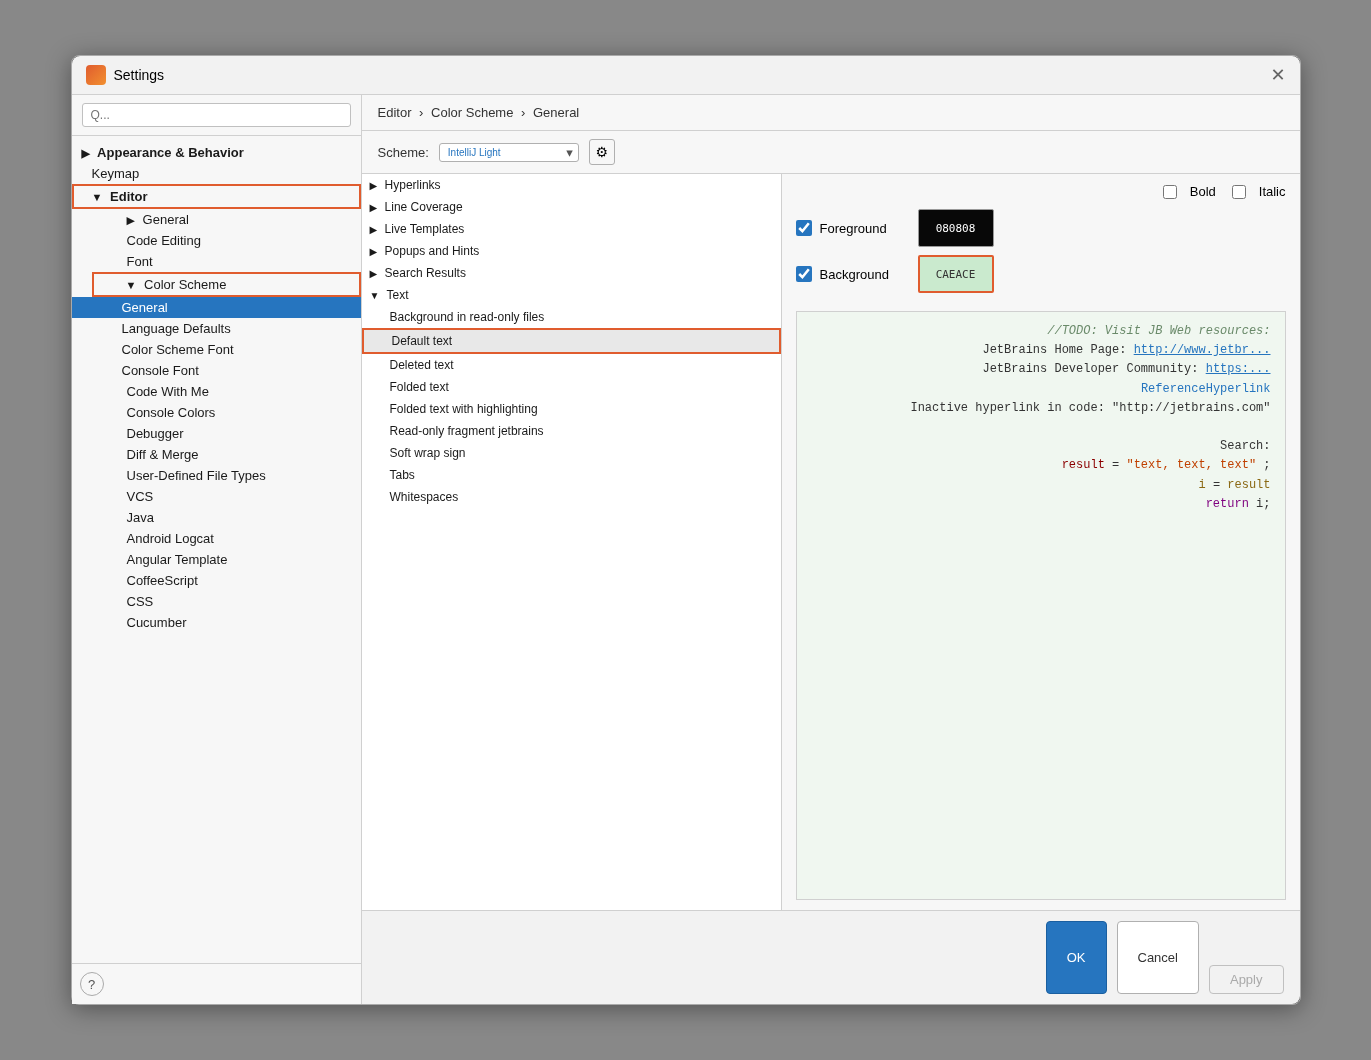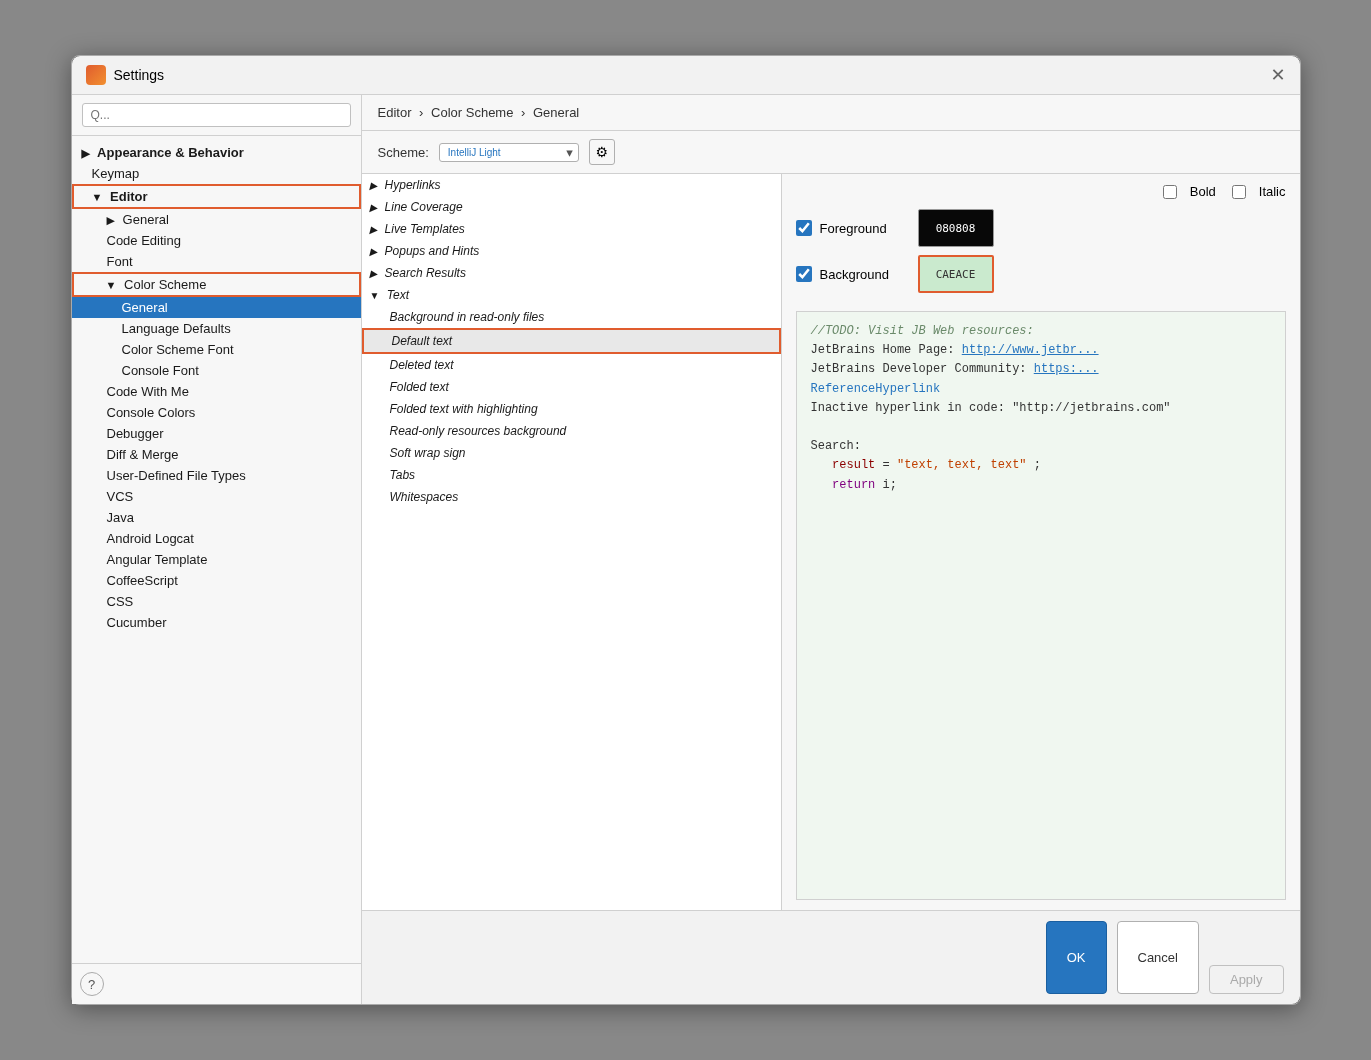--- a/index.html
+++ b/index.html
@@ -89,21 +89,21 @@
       cursor: pointer;
       font-size: 13px;
       color: #1a1a1a;
       white-space: nowrap;
     }
     .tree-item.section-header {
       font-weight: 700;
       padding-left: 10px;
     }
     .tree-item.level1 { padding-left: 20px; }
-    .tree-item.level2 { padding-left: 35px; }
+    .tree-item.level2 { padding-left: 35px; margin-left: 20px; }
     .tree-item.level3 { padding-left: 50px; }
     .tree-item.selected {
       background: #2675bf;
       color: white;
     }
     .tree-item.editor-header {
       font-weight: 700;
       border: 2px solid #e05c2e;
       padding-left: 18px;
     }
@@ -192,21 +192,20 @@
       width: 420px;
       border-right: 1px solid #d0d0d0;
       overflow-y: auto;
       background: white;
     }
     .list-item {
       padding: 4px 8px 4px 16px;
       cursor: pointer;
       font-size: 12px;
       color: #1a1a1a;
-      font-style: italic;
     }
     .list-item.selected-highlight {
       background: #e8e8e8;
       border: 2px solid #e05c2e;
     }
     .list-item.parent {
       font-weight: 500;
       padding-left: 8px;
     }
     .list-item .arrow {
@@ -276,21 +275,21 @@
     .preview-area {
       flex: 1;
       background: #f0f7f0;
       border: 1px solid #d0d0d0;
       padding: 10px 14px;
       font-family: "Consolas", "Courier New", monospace;
       font-size: 12px;
       overflow-y: auto;
       position: relative;
     }
-    .preview-line { line-height: 1.6; }
+    .preview-line { line-height: 1.6; text-align: right; }
     .code-comment { color: #6a8a6a; font-style: italic; }
     .code-url { color: #2675bf; text-decoration: underline; }
     .code-ref { color: #2675bf; }
     .code-normal { color: #333; }
     
     .bottom-bar {
       padding: 10px 16px;
       display: flex;
       justify-content: flex-end;
       gap: 10px;
@@ -476,21 +475,21 @@
           <div class="list-item" style="padding-left:28px;">
             <span>Deleted text</span>
           </div>
           <div class="list-item" style="padding-left:28px;">
             <span>Folded text</span>
           </div>
           <div class="list-item" style="padding-left:28px;">
             <span>Folded text with highlighting</span>
           </div>
           <div class="list-item" style="padding-left:28px;">
-            <span>Read-only resources background</span>
+            <span>Read-only fragment jetbrains</span>
           </div>
           <div class="list-item" style="padding-left:28px;">
             <span>Soft wrap sign</span>
           </div>
           <div class="list-item" style="padding-left:28px;">
             <span>Tabs</span>
           </div>
           <div class="list-item" style="padding-left:28px;">
             <span>Whitespaces</span>
           </div>
@@ -551,20 +550,26 @@
               </div>
               <div class="preview-line">
                 <span class="code-normal">&nbsp;&nbsp;</span>
                 <span style="color:#8b0000;">result</span>
                 <span class="code-normal"> = </span>
                 <span style="color:#c04000;">"text, text, text"</span>
                 <span class="code-normal">;</span>
               </div>
               <div class="preview-line">
                 <span class="code-normal">&nbsp;&nbsp;</span>
+                <span style="color:#8b6914;">i</span>
+                <span class="code-normal"> = </span>
+                <span style="color:#8b6914;">result</span>
+              </div>
+              <div class="preview-line">
+                <span class="code-normal">&nbsp;&nbsp;</span>
                 <span style="color:#7f007f;">return</span>
                 <span class="code-normal"> i;</span>
               </div>
             </div>
           </div>
 
           <div class="red-arrow" style="position:absolute; bottom:58px; right:60px; color:#cc0000; font-size:32px; z-index:200;">
             ↑
           </div>
 

